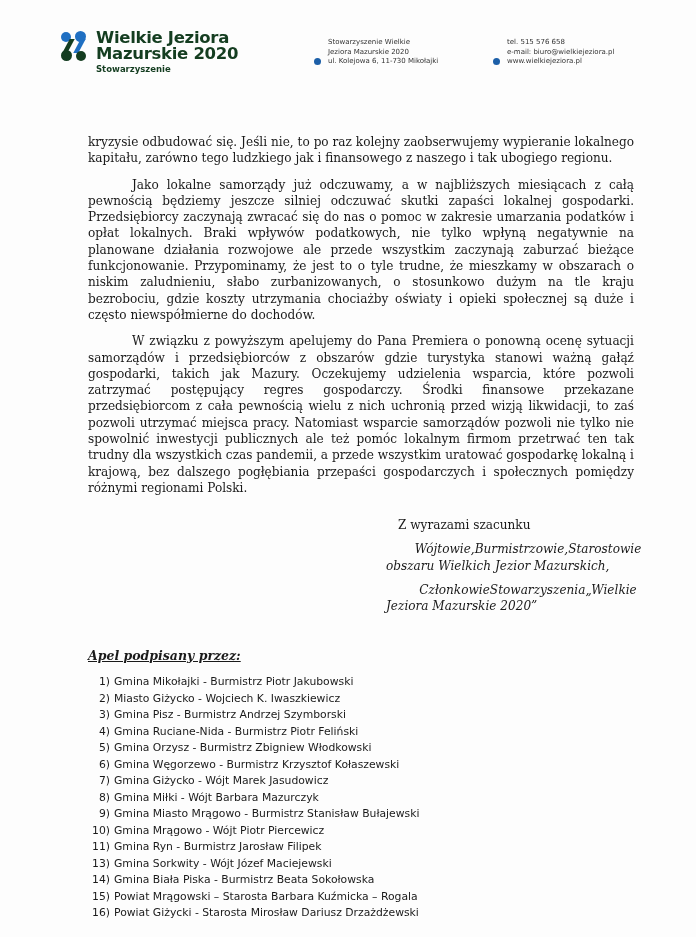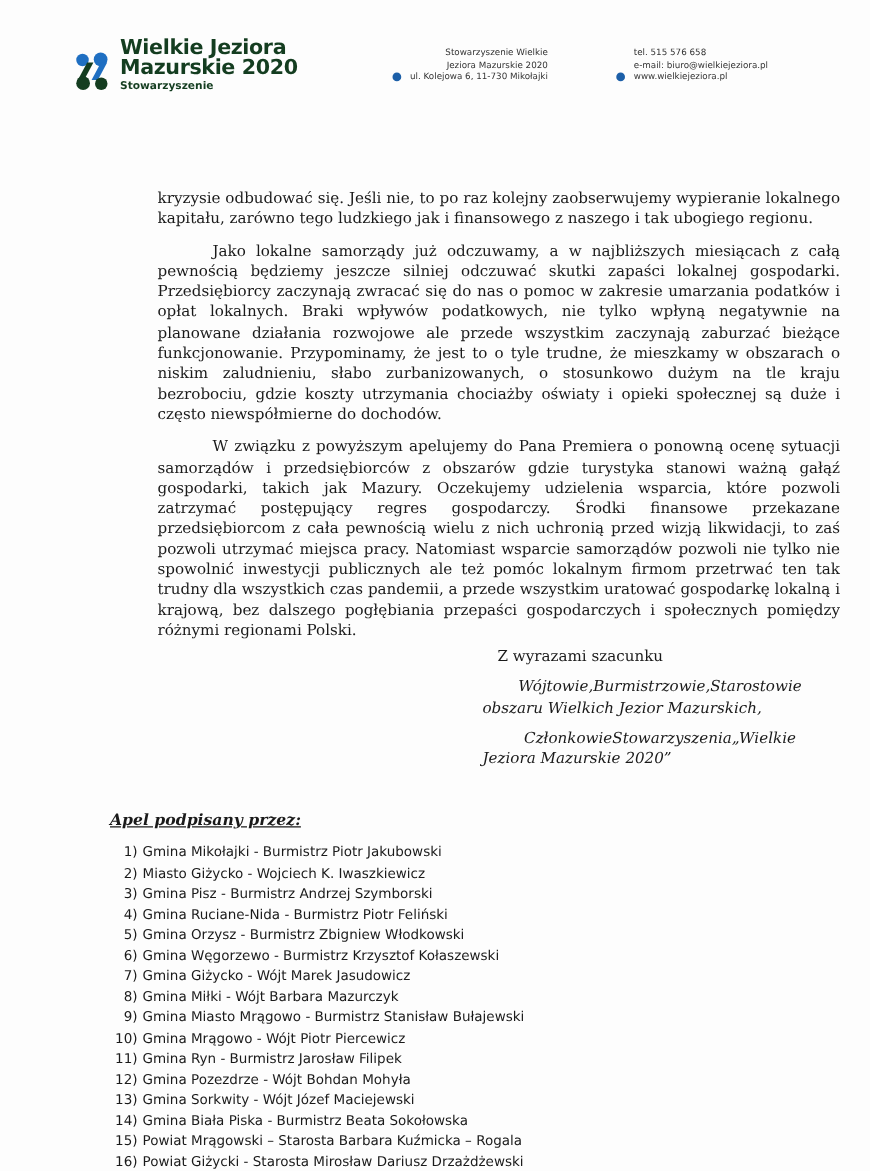--- a/index.html
+++ b/index.html
@@ -1,38 +1,38 @@
 <!DOCTYPE html>
 <html><head>
 <meta charset="utf-8">
 <style>
   html, body { margin: 0; padding: 0; background: #ffffff; }
   body { width: 696px; height: 937px; position: relative; overflow: hidden; font-family: "DejaVu Serif", serif; color: #1a1a1a; }
   .page { position: absolute; left: 0; top: 0; width: 696px; height: 937px; background: #fdfdfd; }
 
   
-  .logo { position: absolute; left: 60px; top: 30px; display: flex; align-items: flex-end; }
+  .logo { position: absolute; left: 60px; top: 30px; display: flex; align-items: flex-start; }
   .logo-mark { width: 30px; height: 34px; position: relative; margin-right: 6px; }
   .logo-mark .dot { position: absolute; border-radius: 50%; }
   .logo-mark .d1 { left: 1px; top: 2px; width: 10px; height: 10px; background: #1f6fc2; }
   .logo-mark .d2 { left: 15px; top: 1px; width: 11px; height: 11px; background: #1f6fc2; }
   .logo-mark .d3 { left: 1px; top: 20px; width: 11px; height: 11px; background: #143d20; }
   .logo-mark .d4 { left: 16px; top: 21px; width: 10px; height: 10px; background: #143d20; }
   .logo-mark .bar { position: absolute; left: 6px; top: 9px; width: 16px; height: 14px; border-left: 5px solid #143d20; border-right: 5px solid #1f6fc2; transform: skewX(-28deg); box-sizing: border-box; }
   .logo-text { display: flex; flex-direction: column; font-family: "DejaVu Sans", sans-serif; color: #143d20; }
   .logo-line1, .logo-line2 { font-weight: bold; font-size: 16.5px; line-height: 16px; letter-spacing: -0.3px; }
   .logo-sub { font-weight: bold; font-size: 8.5px; line-height: 12px; margin-top: 1px; }
 
   .contact { position: absolute; top: 38px; font-family: "DejaVu Sans", sans-serif; font-size: 7px; line-height: 9.5px; color: #333; }
   .contact .bullet { position: absolute; left: -14px; bottom: 2px; width: 7px; height: 7px; border-radius: 50%; background: #1c5fa8; }
-  .contact-a { left: 328px; text-align: right; }
+  .contact-a { left: 328px; }
   .contact-b { left: 507px; }
 
   
-  .body { position: absolute; left: 88px; top: 150px; width: 546px; font-size: 12.1px; line-height: 16.3px; text-align: justify; margin-left: 38px; }
+  .body { position: absolute; left: 88px; top: 134px; width: 546px; font-size: 12.1px; line-height: 16.3px; text-align: justify; }
   .body p { margin: 0 0 10px 0; }
   .indent { text-indent: 44px; }
   .first-para { text-indent: 0; }
 
   .closing { position: absolute; left: 350px; top: 517px; width: 284px; font-size: 12.1px; line-height: 16.3px; margin-left: 36px; }
   .closing .greet { padding-left: 12px; margin-bottom: 8px; }
   .closing .sig { font-style: italic; text-align: justify; margin-bottom: 8px; }
   .closing .sig .row { display: flex; justify-content: center; }
 
   .signed-title { position: absolute; left: 88px; top: 648px; font-weight: bold; font-style: italic; font-size: 12.5px; text-decoration: underline; }
@@ -142,24 +142,20 @@
       </li>
     <li>
         <span class="num">10)</span>
         <span>Gmina Mrągowo - Wójt Piotr Piercewicz</span>
       </li>
     <li>
         <span class="num">11)</span>
         <span>Gmina Ryn - Burmistrz Jarosław Filipek</span>
       </li>
     <li>
-        <span class="num">12)</span>
-        <span>Gmina Pozezdrze - Wójt Bohdan Mohyła</span>
-      </li>
-    <li>
         <span class="num">13)</span>
         <span>Gmina Sorkwity - Wójt Józef Maciejewski</span>
       </li>
     <li>
         <span class="num">14)</span>
         <span>Gmina Biała Piska - Burmistrz Beata Sokołowska</span>
       </li>
     <li>
         <span class="num">15)</span>
         <span>Powiat Mrągowski – Starosta Barbara Kuźmicka – Rogala</span>

